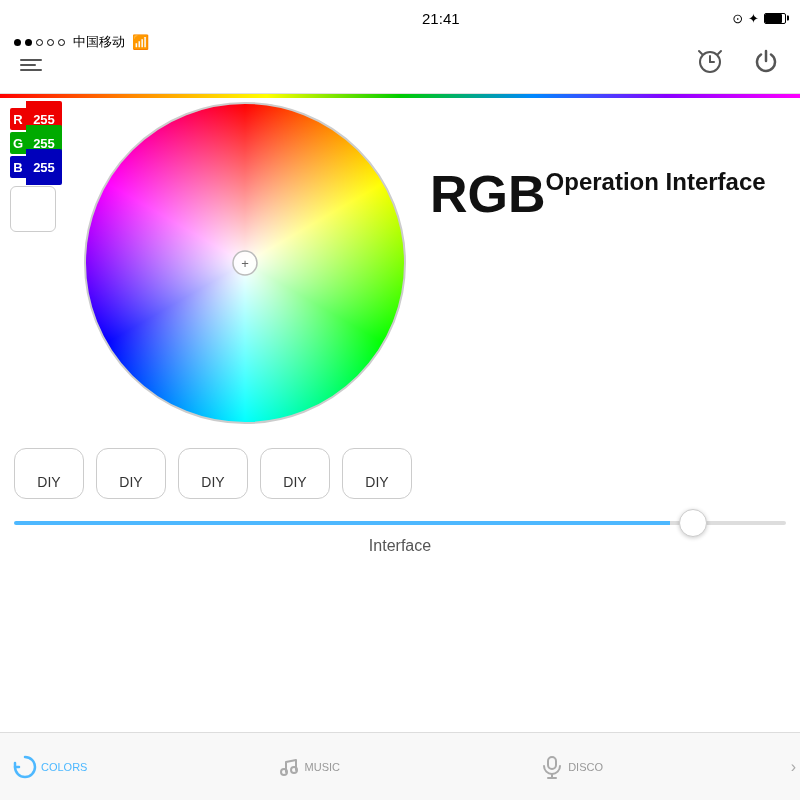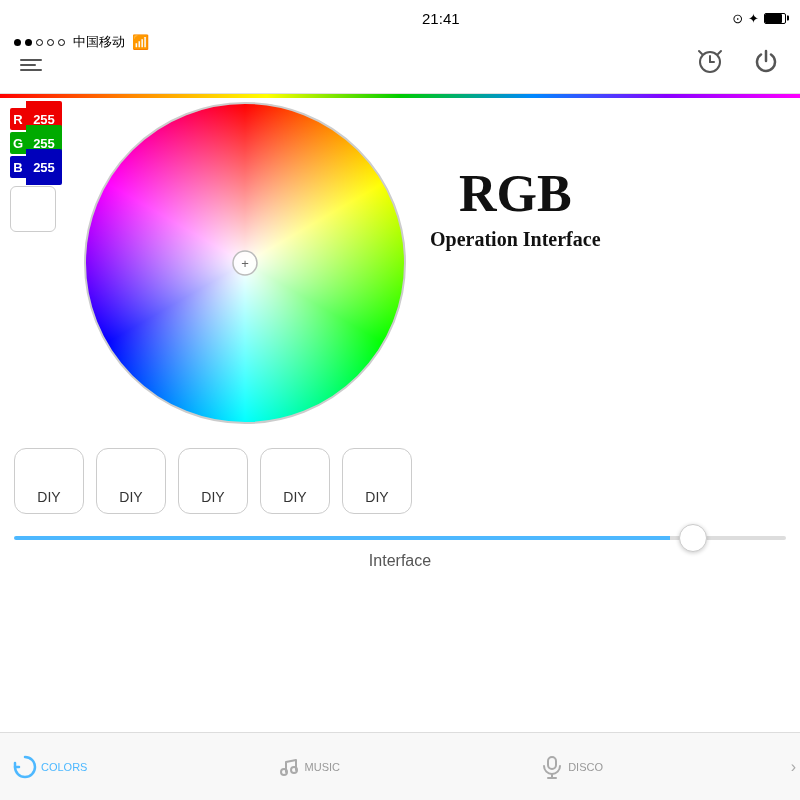--- a/index.html
+++ b/index.html
@@ -133,51 +133,49 @@
     }
 
     .color-wheel-svg {
       width: 330px;
       height: 330px;
     }
 
     
     .right-panel {
       display: flex;
-      flex-direction: column;
       justify-content: center;
-      align-items: center;
+      align-items: flex-start;
       padding-left: 10px;
       padding-top: 60px;
-      font-family: Liberation Serif, serif;
     }
     .rgb-title {
       font-size: 52px;
       font-weight: 900;
       color: #111;
       line-height: 1;
     }
     .rgb-subtitle {
-      font-size: 20px;
+      font-size: 24px;
       font-weight: 700;
       color: #111;
-      margin-top: 8px;
+      margin-top: 0;
     }
 
     
     .diy-section {
       display: flex;
       flex-direction: row;
       gap: 12px;
       padding: 10px 14px;
       margin-top: 10px;
     }
     .diy-btn {
       width: 70px;
-      height: 66px;
+      height: 51px;
       border: 1.5px solid #ccc;
       border-radius: 12px;
       background: #fff;
       display: flex;
       align-items: flex-end;
       justify-content: center;
       padding-bottom: 8px;
       font-size: 14px;
       color: #333;
       cursor: pointer;

